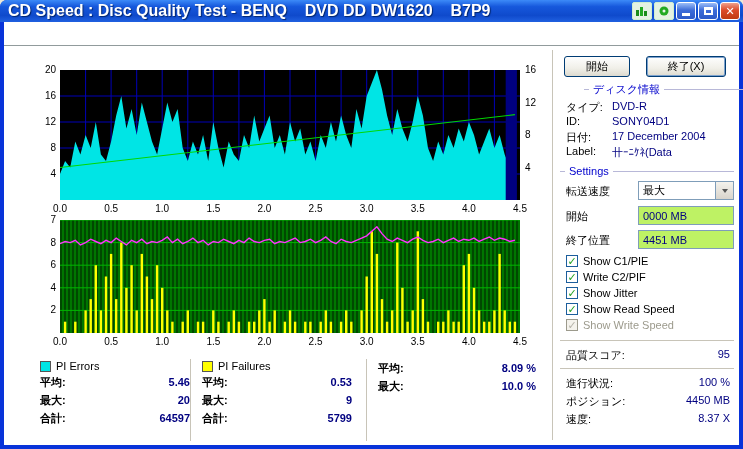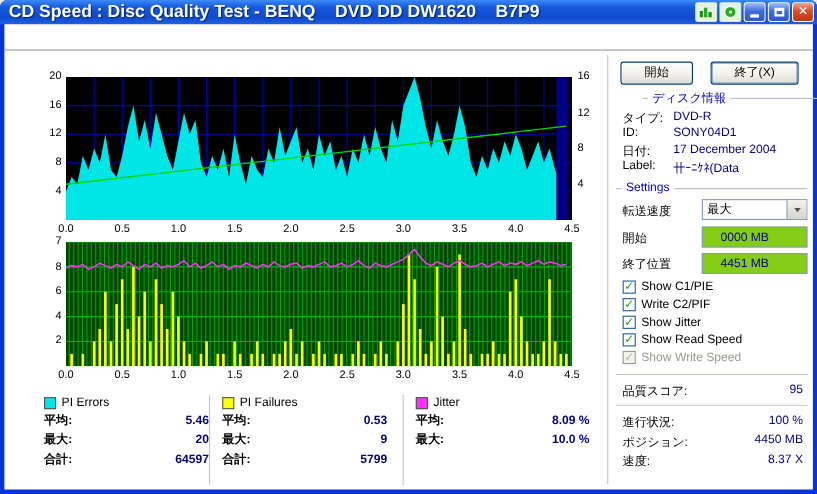--- a/index.html
+++ b/index.html
@@ -38,22 +38,22 @@
   .hsep{position:absolute;height:0;border-top:1px solid #C8C4B8;border-bottom:1px solid #fff;}
   .btn{position:absolute;height:21px;box-sizing:border-box;text-align:center;line-height:19px;
     background:linear-gradient(#FEFEFE,#F0EFE8 60%,#DDDACF);border:1px solid #003C74;border-radius:3px;color:#000;}
   .btn-default{box-shadow:inset 0 0 0 1px #7DA2CE;}
   .grp-head{position:absolute;display:flex;align-items:center;color:#0000CC;}
   .grp-head::before{content:'';width:5px;height:1px;background:#B8B8D8;margin-right:4px;}
   .gh-line{flex:1;height:1px;background:#B8B8D8;margin-left:4px;}
   .lab{position:absolute;color:#000;}
   .val{position:absolute;color:#000080;}
   .val.r{text-align:right;}
-  .field{position:absolute;box-sizing:border-box;height:19px;background:#84cc16;border:1px solid #7F9DB9;
-    color:#000080;padding:2px 16px;line-height:14px;}
+  .field{position:absolute;box-sizing:border-box;height:19px;background:#bef264;border:1px solid #7F9DB9;
+    color:#000080;padding:2px 4px;line-height:14px;}
   .combo{position:absolute;box-sizing:border-box;height:19px;background:#fff;border:1px solid #7F9DB9;
     display:flex;align-items:center;}
   .combo-text{flex:1;padding:0 4px;color:#000;}
   .combo-btn{width:17px;height:17px;background:linear-gradient(#F4F2EC,#D8D4CC);border-left:1px solid #7F9DB9;
     display:flex;align-items:center;justify-content:center;}
   .arr{width:0;height:0;border-left:3px solid transparent;border-right:3px solid transparent;border-top:4px solid #555;}
   .cb{position:absolute;display:flex;align-items:center;gap:5px;height:13px;}
   .cb .box{width:12px;height:12px;box-sizing:border-box;border:1px solid #1C5E9C;background:#fff;
     font-size:11px;line-height:10px;text-align:center;color:#21A121;font-weight:bold;}
   .cb .cb-lbl{color:#000;}
@@ -371,24 +371,20 @@
       <div class="stat-head">
           <span class="swatch" style="background: rgb(255, 255, 0);"></span>
         <span>PI Failures</span>
         </div>
       <div class="stat-row"><span class="sl">平均:</span><span class="sv">0.53</span></div>
       <div class="stat-row"><span class="sl">最大:</span><span class="sv">9</span></div>
       <div class="stat-row"><span class="sl">合計:</span><span class="sv">5799</span></div>
     </div>
     <div class="vsep" style="left:362px;top:337px;height:82px"></div>
     <div class="stat-group" style="left:374px;width:158px">
-      <div class="stat-head">
-          <span class="swatch" style="background: rgb(255, 48, 255);"></span>
-        <span>Jitter</span>
-        </div>
       <div class="stat-row"><span class="sl">平均:</span><span class="sv">8.09 %</span></div>
       <div class="stat-row"><span class="sl">最大:</span><span class="sv">10.0 %</span></div>
     </div>
 
     <div class="vsep" style="left:548px;top:28px;height:390px"></div>
 
     <div class="btn" style="left:560px;top:34px;width:66px">開始</div>
     <div class="btn btn-default" style="left:642px;top:34px;width:80px">終了(X)</div>
 
     <div class="grp-head" style="left:580px;top:60px;width:174px">

